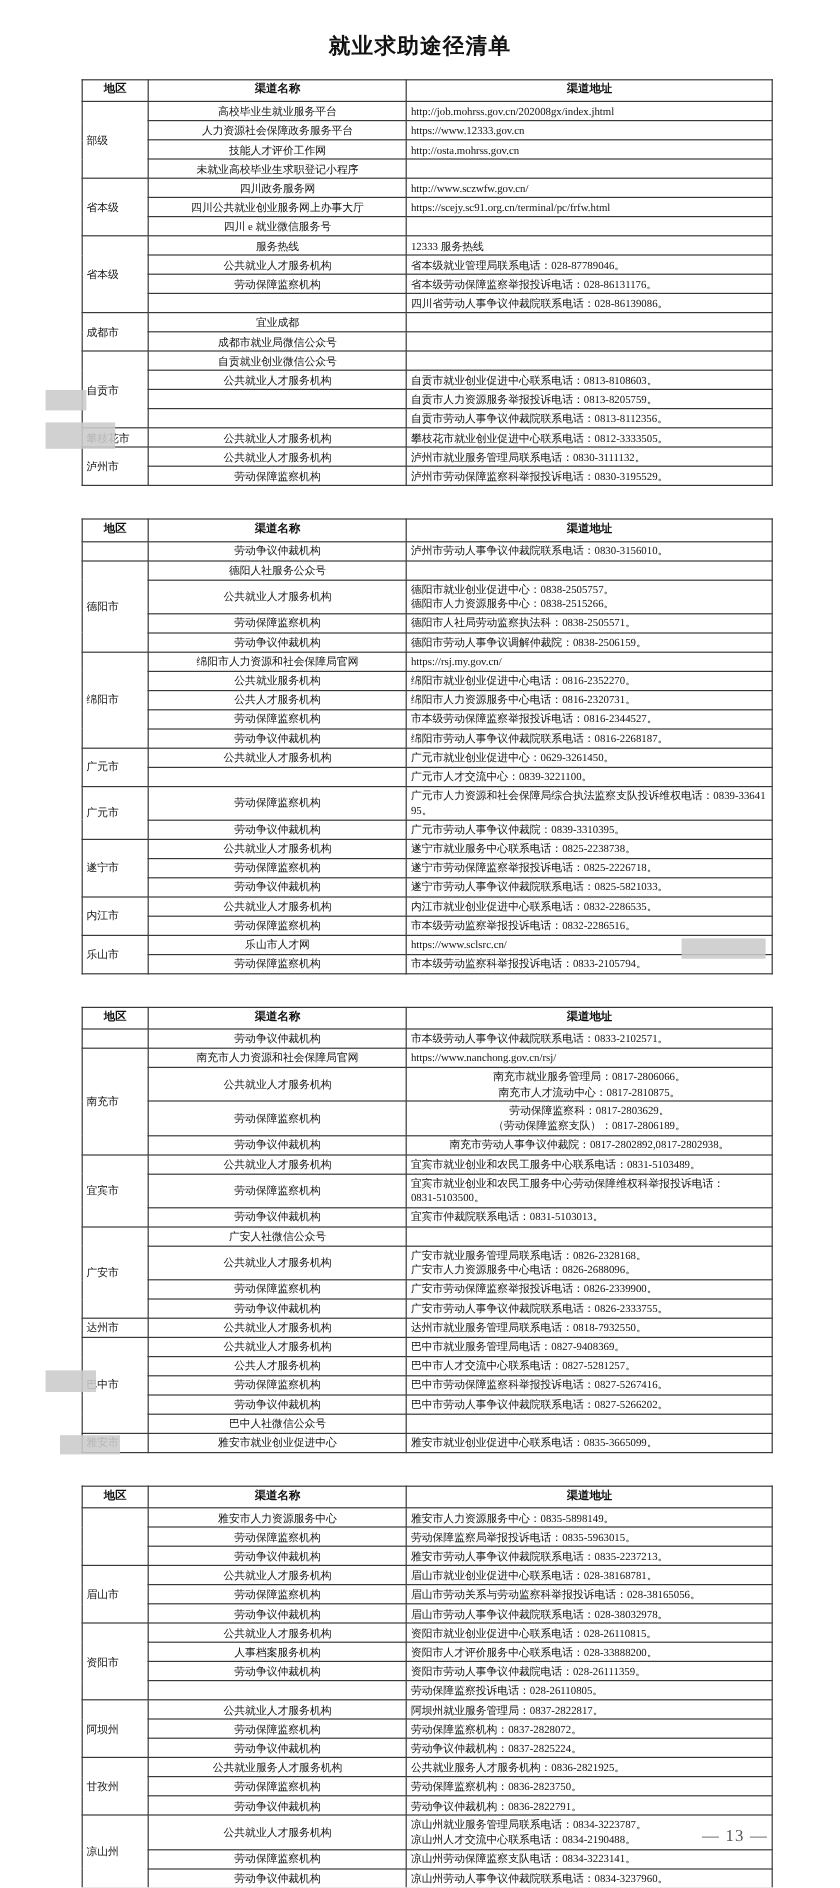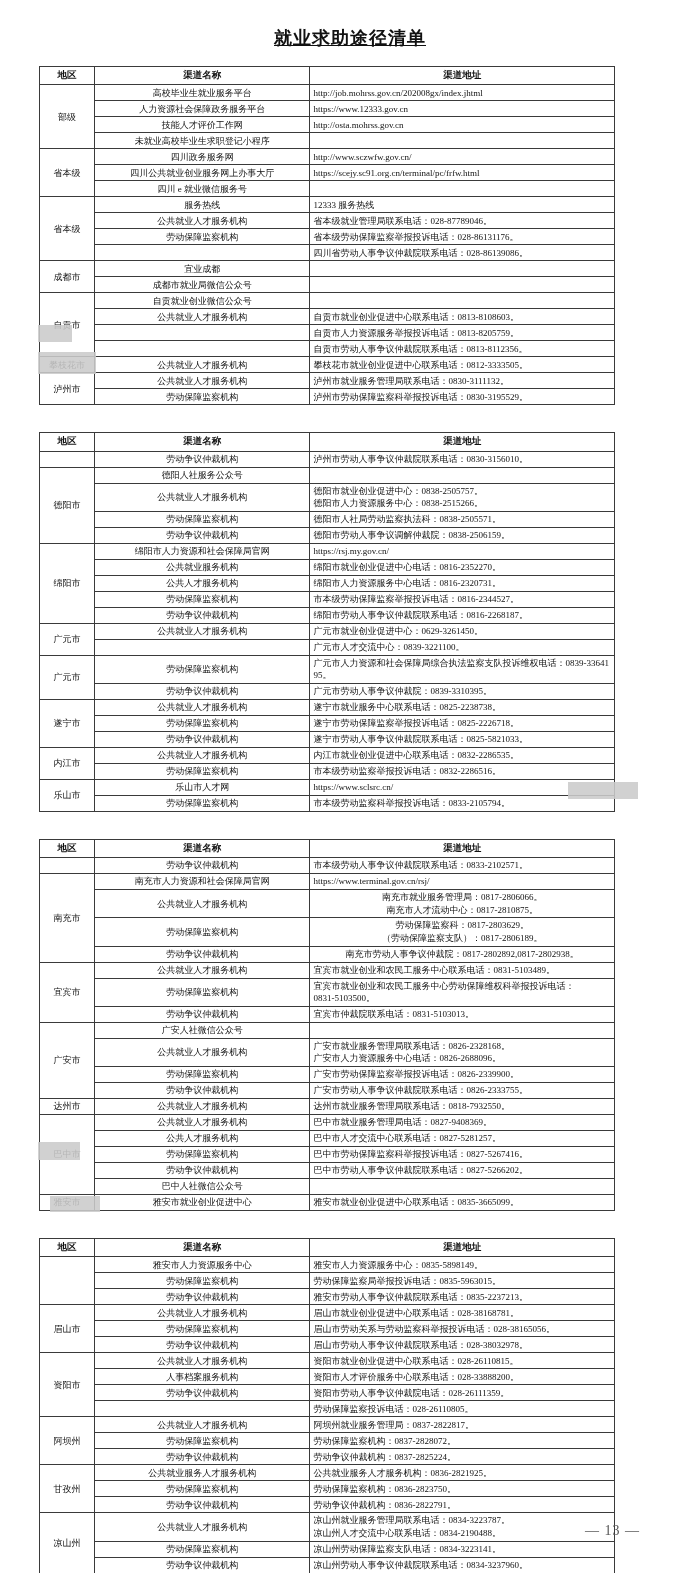--- a/index.html
+++ b/index.html
@@ -8,23 +8,22 @@
     font-family:"Liberation Serif","DejaVu Serif",serif;
     color:#111;
   }
   .page { position:relative; width:700px; height:1573px; overflow:hidden; background:#fff; }
   .title {
     margin:26px 0 16px 0;
     text-align:center;
     font-size:18px;
     font-weight:bold;
     letter-spacing:1px;
-    text-decoration:underline;
   }
-  .tables { padding:0 39px; }
+  .tables { padding:0 68px; }
   table {
     border-collapse:collapse;
     width:576px;
     table-layout:fixed;
     margin:0 0 27px 0;
   }
   th, td {
     border:1px solid #3a3a3a;
     font-size:9px;
     line-height:1.4;
@@ -33,21 +32,21 @@
     overflow:hidden;
     word-break:break-all;
   }
   th {
     font-weight:bold;
     text-align:center;
     font-size:9.5px;
     padding:2px;
     background:#fff;
   }
-  td.region { text-align:center;margin-left:36px; }
+  td.region { text-align:left;margin-left:36px; }
   td.name   { text-align:center; }
   td.addr   { text-align:left; }
   td.addr.center { text-align:center;font-family:Liberation Serif, serif; }
   .footer {
     position:absolute;
     right:60px;
     bottom:34px;
     font-size:14px;
     color:#555;
     letter-spacing:1px;
@@ -370,21 +369,21 @@
             <td class="region" rowspan="1"></td>
             <td class="name">劳动争议仲裁机构</td>
             <td class="addr">
               <div>市本级劳动人事争议仲裁院联系电话：0833-2102571。</div>
             </td>
           </tr>
           <tr>
             <td class="region" rowspan="4">南充市</td>
             <td class="name">南充市人力资源和社会保障局官网</td>
             <td class="addr">
-              <div>https://www.terminal.gov.cn/rsj/</div>
+              <div>https://www.nanchong.gov.cn/rsj/</div>
             </td>
           </tr>
           <tr>
             <td class="name">公共就业人才服务机构</td>
             <td class="addr center">
               <div>南充市就业服务管理局：0817-2806066。</div>
               <div>南充市人才流动中心：0817-2810875。</div>
             </td>
           </tr>
           <tr>

